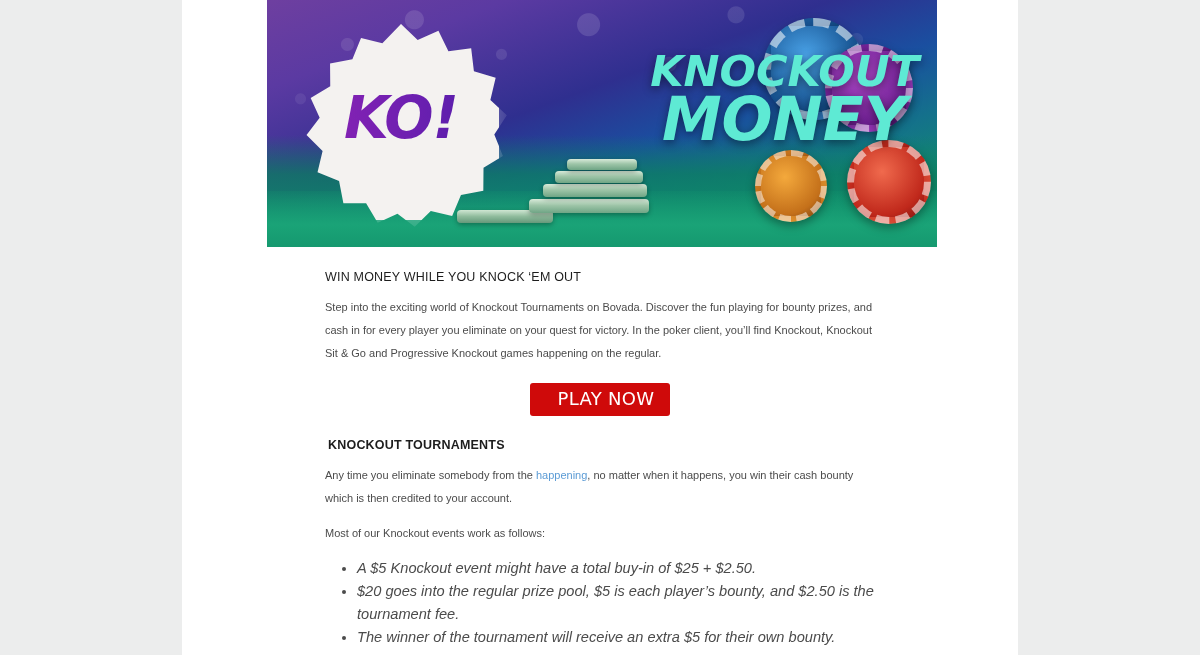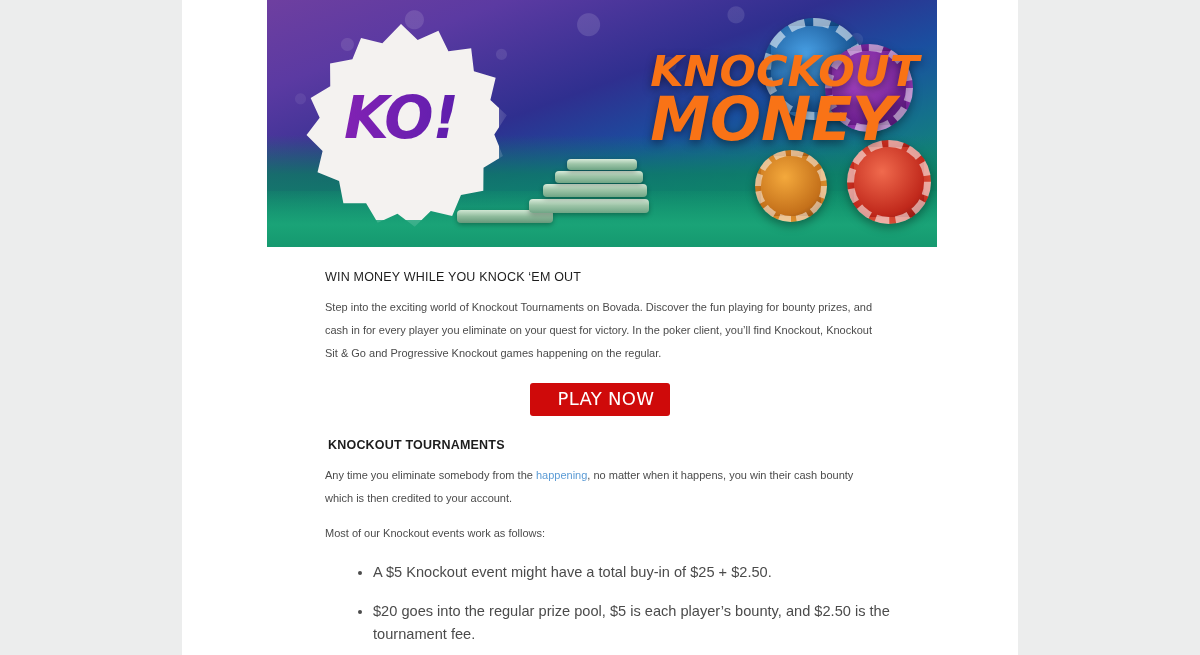--- a/index.html
+++ b/index.html
@@ -106,25 +106,25 @@
     color: #7a1fa2;
     background: linear-gradient(90deg, #8e23b5 0%, #6a1fb0 60%, #4f1ea8 100%);
     -webkit-background-clip: text;
     background-clip: text;
     -webkit-text-fill-color: transparent;
   }
   .hero-title {
     position: absolute;
     right: 18px;
     top: 52px;
-    text-align: left;
+    text-align: center;
     font-family: "DejaVu Sans", sans-serif;
     font-weight: 700;
     font-style: italic;
-    color: #f97316;
+    color: #5eead4;
     line-height: 0.92;
     text-shadow: 0 3px 10px rgba(0,0,0,0.45);
   }
   .hero-title .l1 { display: block; font-size: 43px; letter-spacing: 0px; }
   .hero-title .l2 { display: block; font-size: 60px; letter-spacing: 0px; }
 
   .chip {
     position: absolute;
     border-radius: 50%;
     box-shadow: 0 4px 10px rgba(0,0,0,0.35);
@@ -204,21 +204,21 @@
     text-decoration: none;
   }
   ul.bullets {
     width: 550px;
     margin: 12px 0 0 0;
     padding-left: 32px;
     color: #4b4b4b;
     font-size: 14.6px;
     line-height: 23px;
   }
-  ul.bullets li { margin: 16px; }
+  ul.bullets li { margin: 0; font-style: italic; }
 </style>
 </head>
 <body>
 
 <div class="page">
   <div class="content-column">
     <div class="inner">
 
       <div class="hero">
         <div class="hero-bg"></div>

